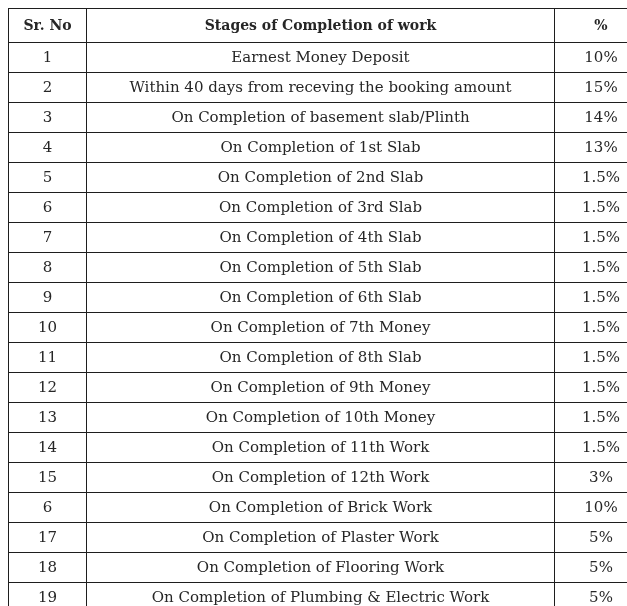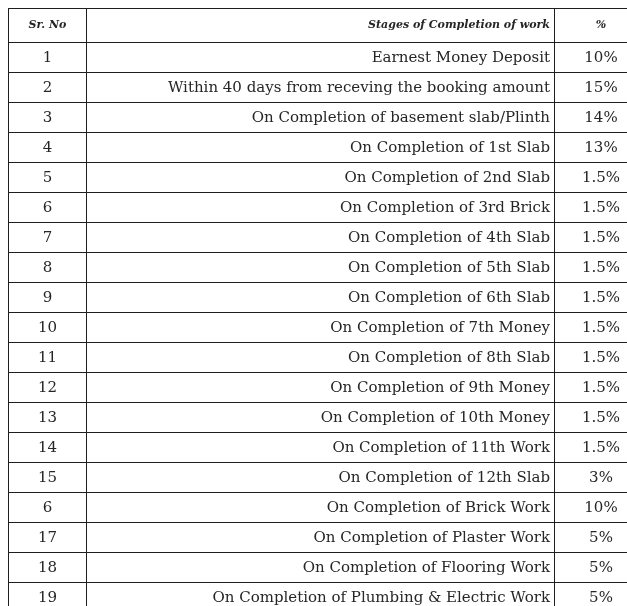--- a/index.html
+++ b/index.html
@@ -32,27 +32,26 @@
     font-size: 15px;
     line-height: 1.1;
     padding: 2px 4px;
     vertical-align: middle;
     overflow: hidden;
     white-space: nowrap;
   }
   table.schedule thead th {
     font-weight: bold;
     height: 29px;
-    font-size: 11px;
-    font-style: italic;
+    font-size: 14px;
   }
   .col-no    { width: 69px;  text-align: center; }
-  .col-stage { width: 459px; text-align: right; padding-left: 6px; }
+  .col-stage { width: 459px; text-align: center; padding-left: 6px; }
   .col-pct   { width: 84px;  text-align: center; }
-  th.col-stage { text-align: right; }
+  th.col-stage { text-align: center; }
   td { height: 25px; }
 </style>
 </head>
 <body>
 
 <div class="page">
   <table class="schedule">
     <thead>
       <tr>
         <th class="col-no">Sr. No</th>
@@ -82,21 +81,21 @@
           <td class="col-stage">On Completion of 1st Slab</td>
           <td class="col-pct">13%</td>
         </tr>
         <tr>
           <td class="col-no">5</td>
           <td class="col-stage">On Completion of 2nd Slab</td>
           <td class="col-pct">1.5%</td>
         </tr>
         <tr>
           <td class="col-no">6</td>
-          <td class="col-stage">On Completion of 3rd Brick</td>
+          <td class="col-stage">On Completion of 3rd Slab</td>
           <td class="col-pct">1.5%</td>
         </tr>
         <tr>
           <td class="col-no">7</td>
           <td class="col-stage">On Completion of 4th Slab</td>
           <td class="col-pct">1.5%</td>
         </tr>
         <tr>
           <td class="col-no">8</td>
           <td class="col-stage">On Completion of 5th Slab</td>
@@ -127,21 +126,21 @@
           <td class="col-stage">On Completion of 10th  Money</td>
           <td class="col-pct">1.5%</td>
         </tr>
         <tr>
           <td class="col-no">14</td>
           <td class="col-stage">On Completion of 11th  Work</td>
           <td class="col-pct">1.5%</td>
         </tr>
         <tr>
           <td class="col-no">15</td>
-          <td class="col-stage">On Completion of 12th  Slab</td>
+          <td class="col-stage">On Completion of 12th  Work</td>
           <td class="col-pct">3%</td>
         </tr>
         <tr>
           <td class="col-no">6</td>
           <td class="col-stage">On Completion of Brick Work</td>
           <td class="col-pct">10%</td>
         </tr>
         <tr>
           <td class="col-no">17</td>
           <td class="col-stage">On Completion of Plaster Work</td>

